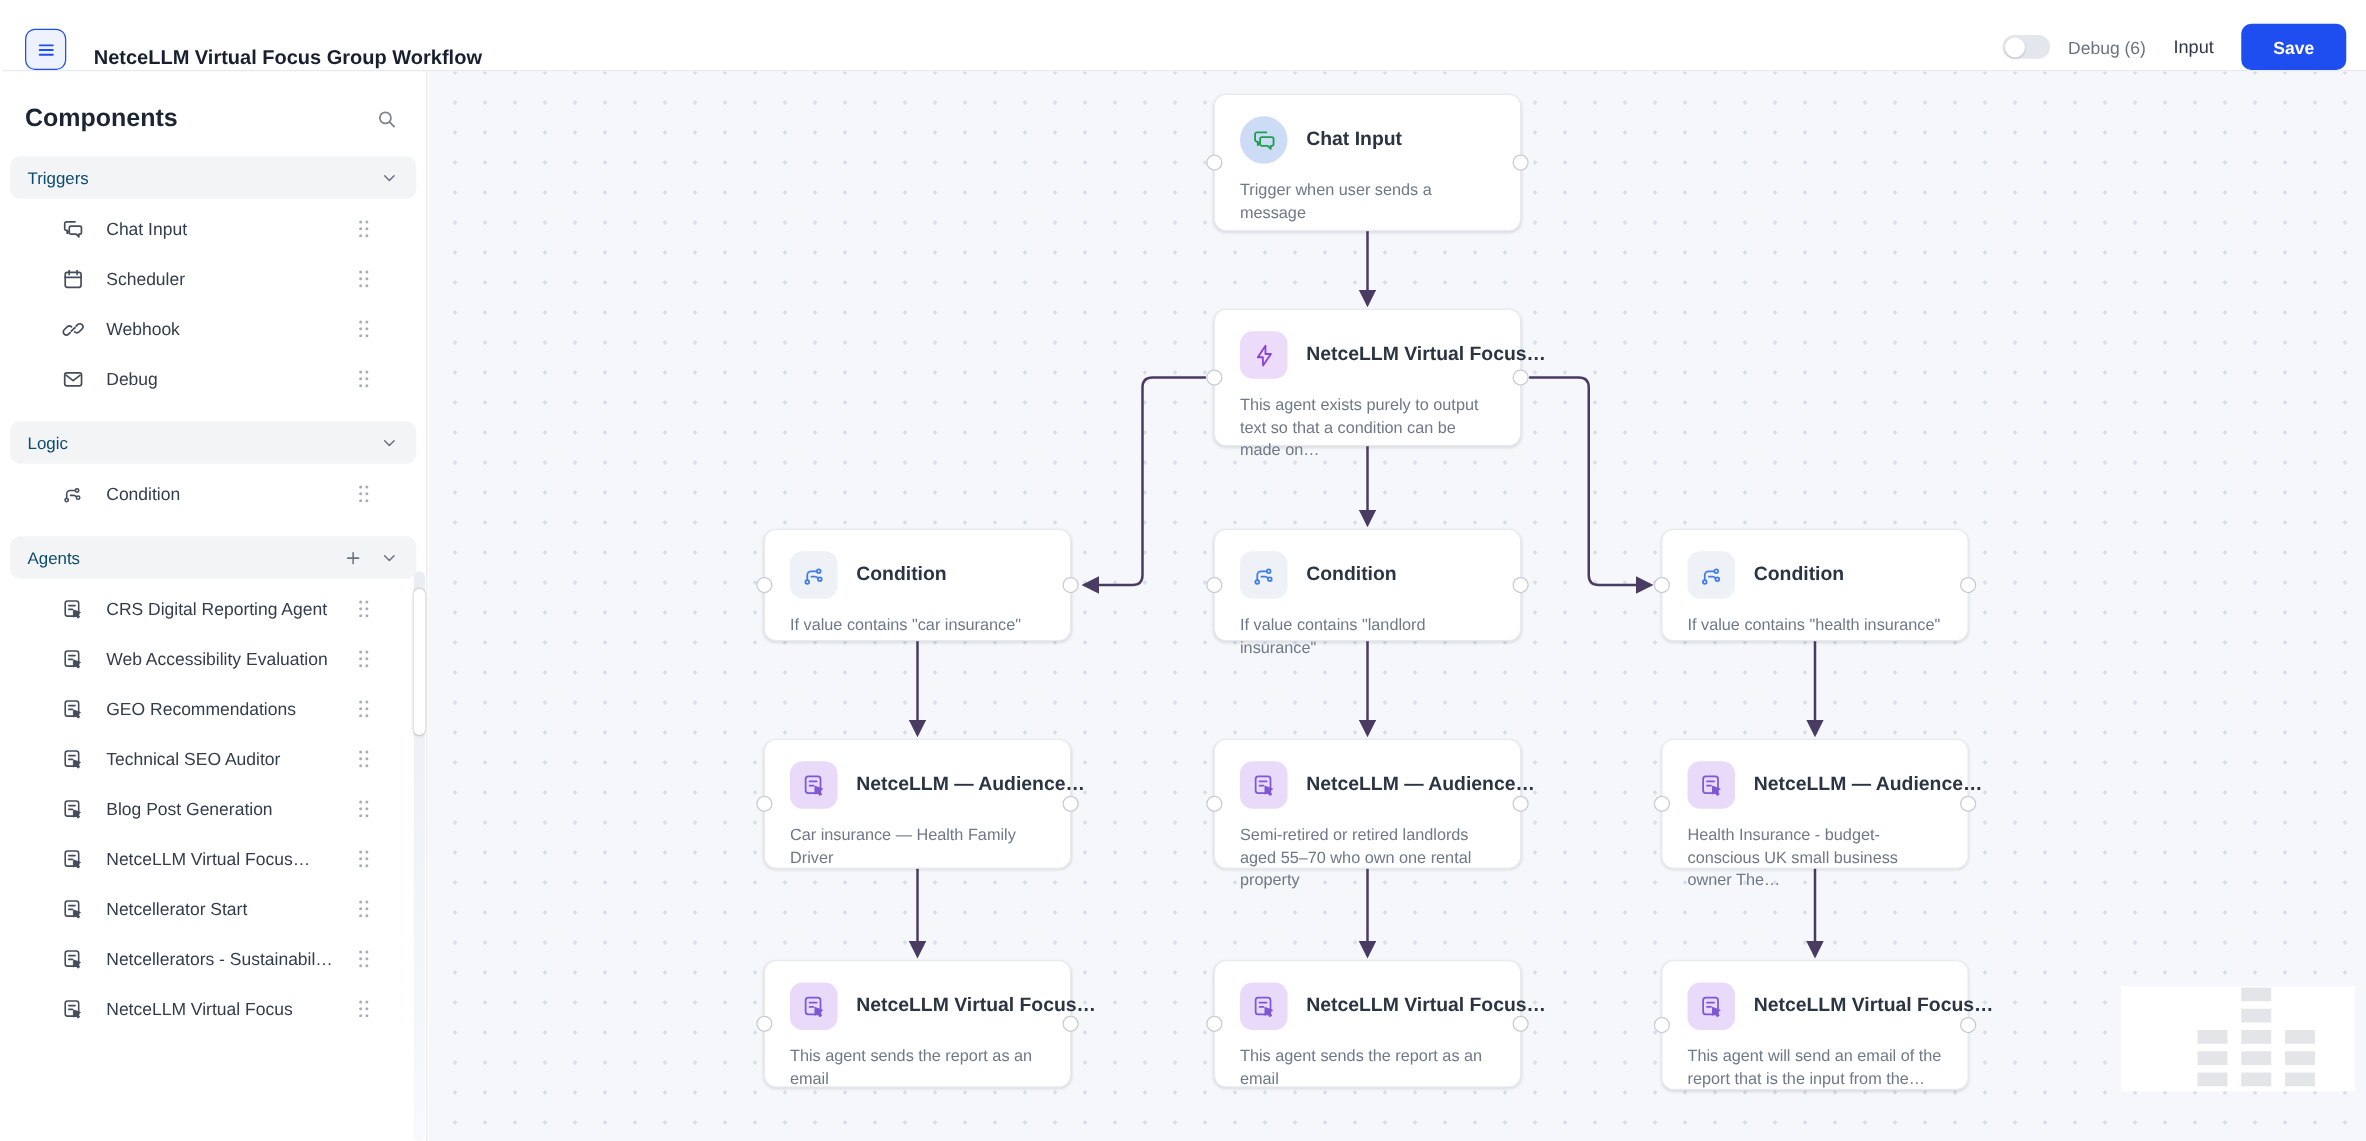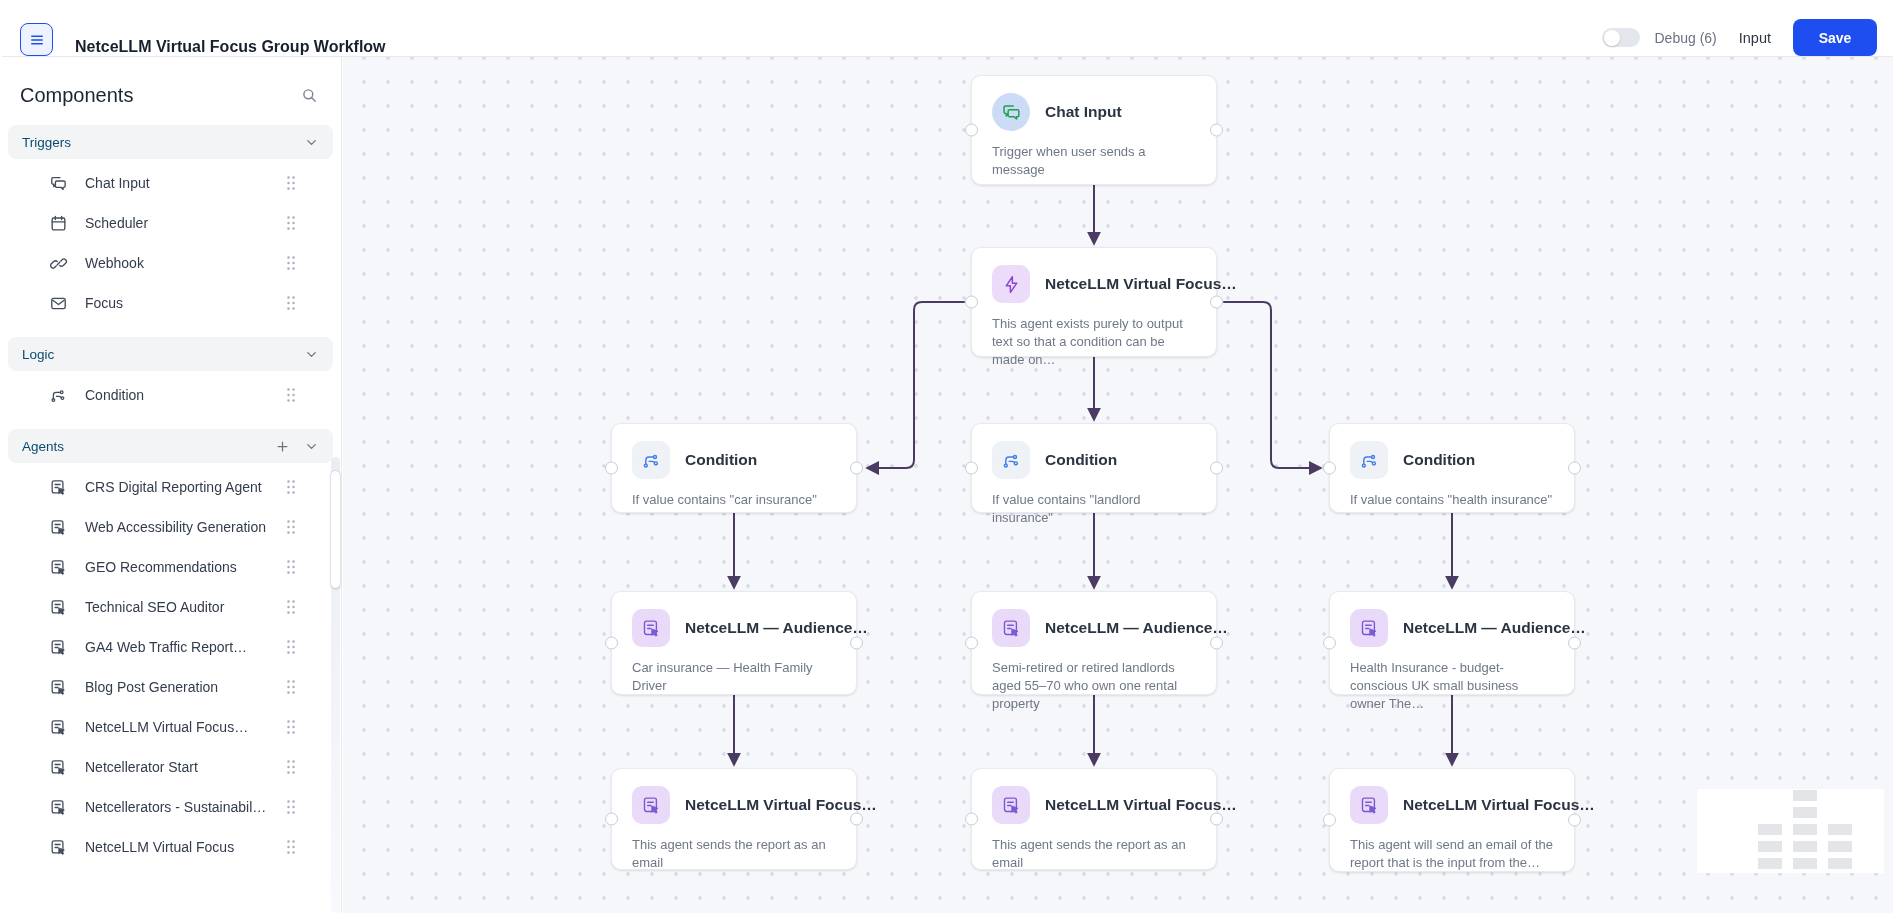--- a/index.html
+++ b/index.html
@@ -26,21 +26,21 @@
     box-shadow:0 1px 2px rgba(0,0,0,.18)}
   .debug-label{font-size:14px;color:#6b7280;margin-left:-8px}
   .close-btn{font-size:14.5px;color:#2f3744;background:none;border:none;cursor:pointer;font-family:inherit}
   .save-btn{width:84px;height:37px;border:none;border-radius:8px;background:var(--accent-blue);color:#fff;
     font-size:14px;font-weight:600;cursor:pointer;font-family:inherit}
 
   
   .sidebar{position:absolute;left:0;top:57px;width:342px;height:856px;background:#fff;
     border-right:1px solid var(--line);padding:16px 0 0;overflow:hidden;z-index:20}
   .sidebar-title-row{display:flex;align-items:center;justify-content:space-between;padding:4px 22px 0 20px;height:40px}
-  .sidebar-title{font-size:20px;font-weight:400;color:#1b2533}
+  .sidebar-title{font-size:20px;font-weight:700;color:#1b2533}
   .search-btn{background:none;border:none;color:#7c8494;cursor:pointer;display:flex}
   .search-btn svg{width:19px;height:19px}
   .section{margin-top:12px}
   .section-header{margin:0 8px;height:34px;border-radius:8px;background:#f3f4f6;display:flex;align-items:center;
     padding:0 14px;cursor:pointer}
   .section-label{font-size:13.5px;color:#0c4a6e}
   .section-actions{margin-left:auto;display:flex;align-items:center;gap:14px;color:#6b7280}
   .section-actions svg{width:15px;height:15px}
   .side-items{padding:4px 0 2px}
   .side-item{height:40px;display:flex;align-items:center;padding:0 46px 0 49px;cursor:grab;position:relative}
@@ -227,21 +227,21 @@
           </svg>
         <span class="lbl">Webhook</span>
         <span class="drag-handle"><svg>
               <use href="#i-dots"></use>
             </svg></span>
       </div>
       <div class="side-item">
         <svg class="ic">
             <use href="#i-mail"></use>
           </svg>
-        <span class="lbl">Focus</span>
+        <span class="lbl">Debug</span>
         <span class="drag-handle"><svg>
               <use href="#i-dots"></use>
             </svg></span>
       </div>
     </div>
   </div>
 
   <div class="section">
     <div class="section-header">
       <span class="section-label">Logic</span>
@@ -283,48 +283,39 @@
           </svg>
         <span class="lbl">CRS Digital Reporting Agent</span>
         <span class="drag-handle"><svg>
               <use href="#i-dots"></use>
             </svg></span>
       </div>
       <div class="side-item">
         <svg class="ic">
             <use href="#i-agent"></use>
           </svg>
-        <span class="lbl">Web Accessibility Generation</span>
+        <span class="lbl">Web Accessibility Evaluation</span>
         <span class="drag-handle"><svg>
               <use href="#i-dots"></use>
             </svg></span>
       </div>
       <div class="side-item">
         <svg class="ic">
             <use href="#i-agent"></use>
           </svg>
         <span class="lbl">GEO Recommendations</span>
         <span class="drag-handle"><svg>
               <use href="#i-dots"></use>
             </svg></span>
       </div>
       <div class="side-item">
         <svg class="ic">
             <use href="#i-agent"></use>
           </svg>
         <span class="lbl">Technical SEO Auditor</span>
-        <span class="drag-handle"><svg>
-              <use href="#i-dots"></use>
-            </svg></span>
-      </div>
-      <div class="side-item">
-        <svg class="ic">
-            <use href="#i-agent"></use>
-          </svg>
-        <span class="lbl">GA4 Web Traffic Report…</span>
         <span class="drag-handle"><svg>
               <use href="#i-dots"></use>
             </svg></span>
       </div>
       <div class="side-item">
         <svg class="ic">
             <use href="#i-agent"></use>
           </svg>
         <span class="lbl">Blog Post Generation</span>
         <span class="drag-handle"><svg>

